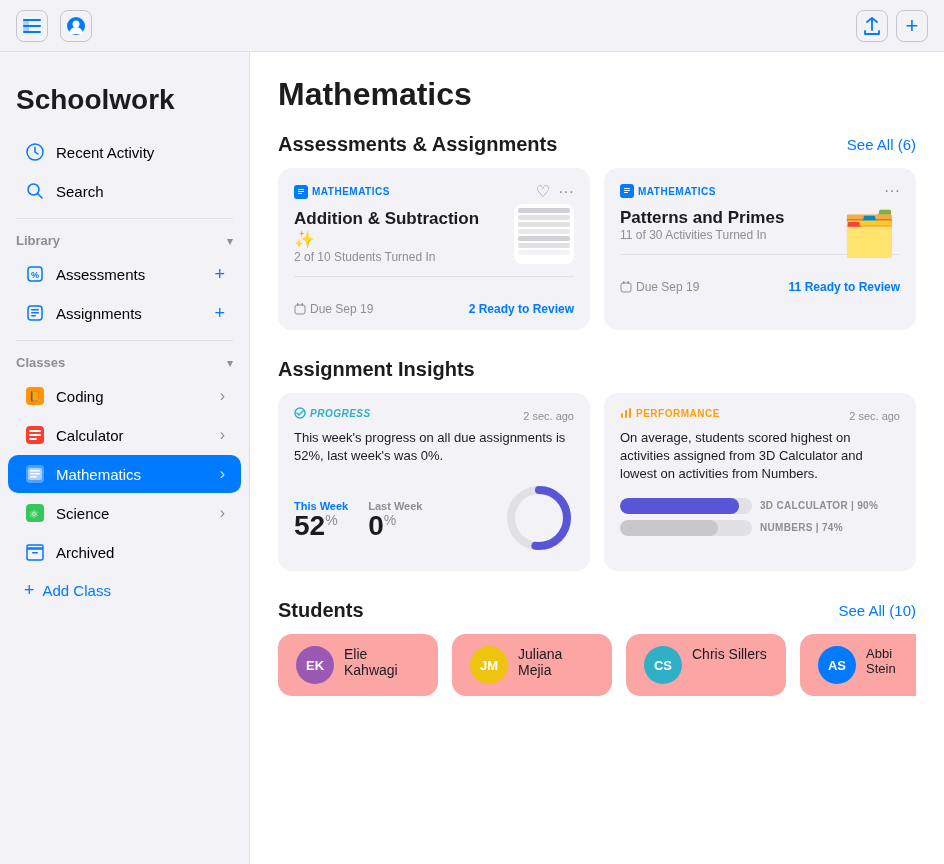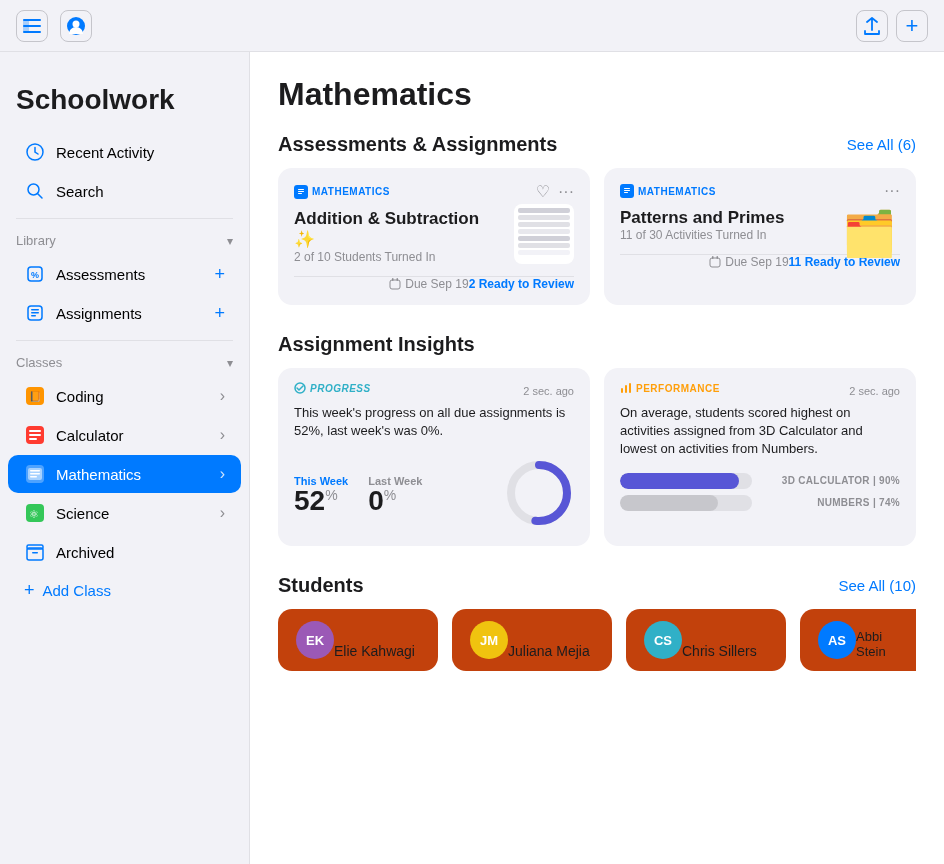--- a/index.html
+++ b/index.html
@@ -79,21 +79,21 @@
       margin-top: 16px;
     }
     .sidebar-section-header {
       display: flex;
       align-items: center;
       justify-content: space-between;
       padding: 6px 16px;
     }
     .sidebar-section-label {
       font-size: 13px;
-      font-weight: 400;
+      font-weight: 700;
       color: #8e8e93;
       text-transform: none;
     }
     .chevron-icon {
       color: #8e8e93;
       font-size: 12px;
     }
     .sidebar-item {
       display: flex;
       align-items: center;
@@ -227,23 +227,23 @@
       position: absolute;
       right: 16px;
       top: 36px;
       width: 60px; height: 60px;
       border-radius: 8px;
       overflow: hidden;
     }
     .card-footer {
       display: flex;
       align-items: center;
-      justify-content: flex-end;
+      justify-content: space-between;
       margin-top: 4px;
-      padding-top: 0;
+      padding-top: 25px;
       border-top: 1px solid #e0e0e5;
     }
     .card-due {
       font-size: 12px;
       color: #8e8e93;
       display: flex;
       align-items: center;
       gap: 4px;
     }
     .card-review {
@@ -330,34 +330,34 @@
     .perf-bar-fill {
       height: 100%;
       border-radius: 8px;
     }
     .perf-bar-label {
       font-size: 10px;
       font-weight: 700;
       color: #8e8e93;
       letter-spacing: 0.3px;
       min-width: 140px;
-      text-align: right;
     }
 
     
     .students-row {
       display: flex;
       gap: 14px;
       flex-wrap: nowrap;
       overflow: hidden;
     }
     .student-card {
       display: flex;
-      align-items: flex-end;
-      background: #c2410c;
+      align-items: flex-start;
+      gap: 10px;
+      background: #fca5a5;
       border-radius: 14px;
       padding: 12px 18px;
       min-width: 160px;
       cursor: pointer;
     }
     .student-avatar {
       width: 38px; height: 38px;
       border-radius: 50%;
       display: flex; align-items: center; justify-content: center;
       font-size: 13px;

